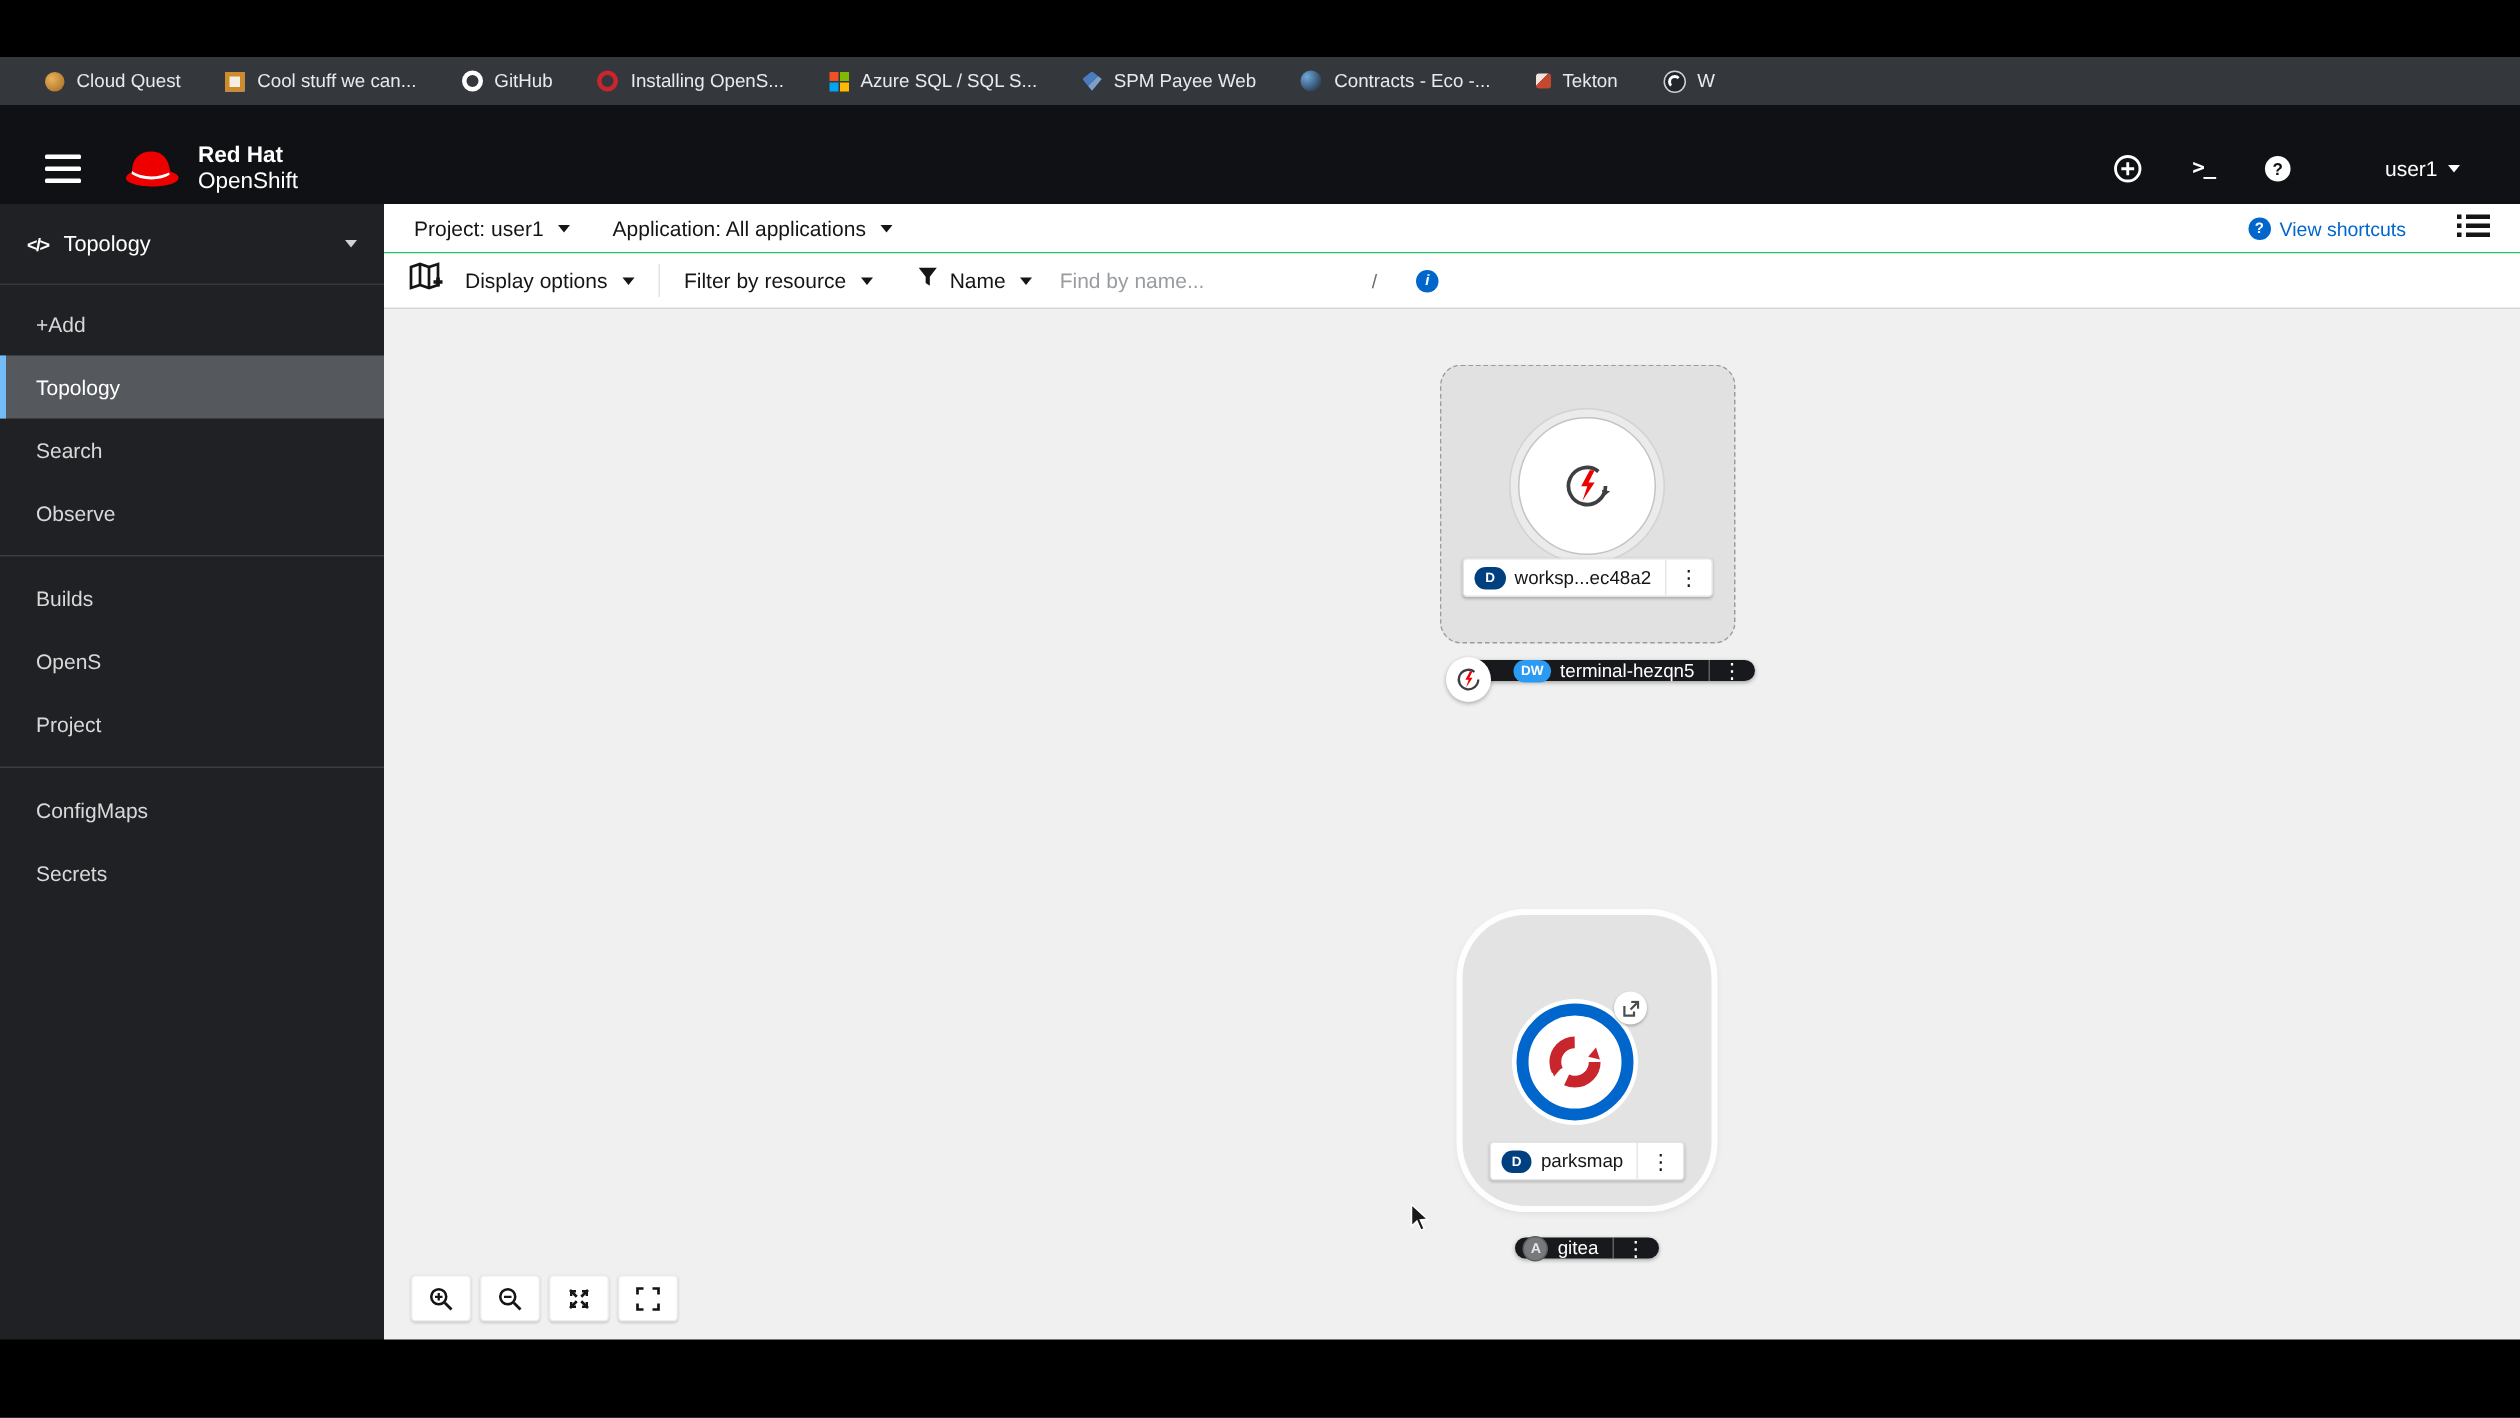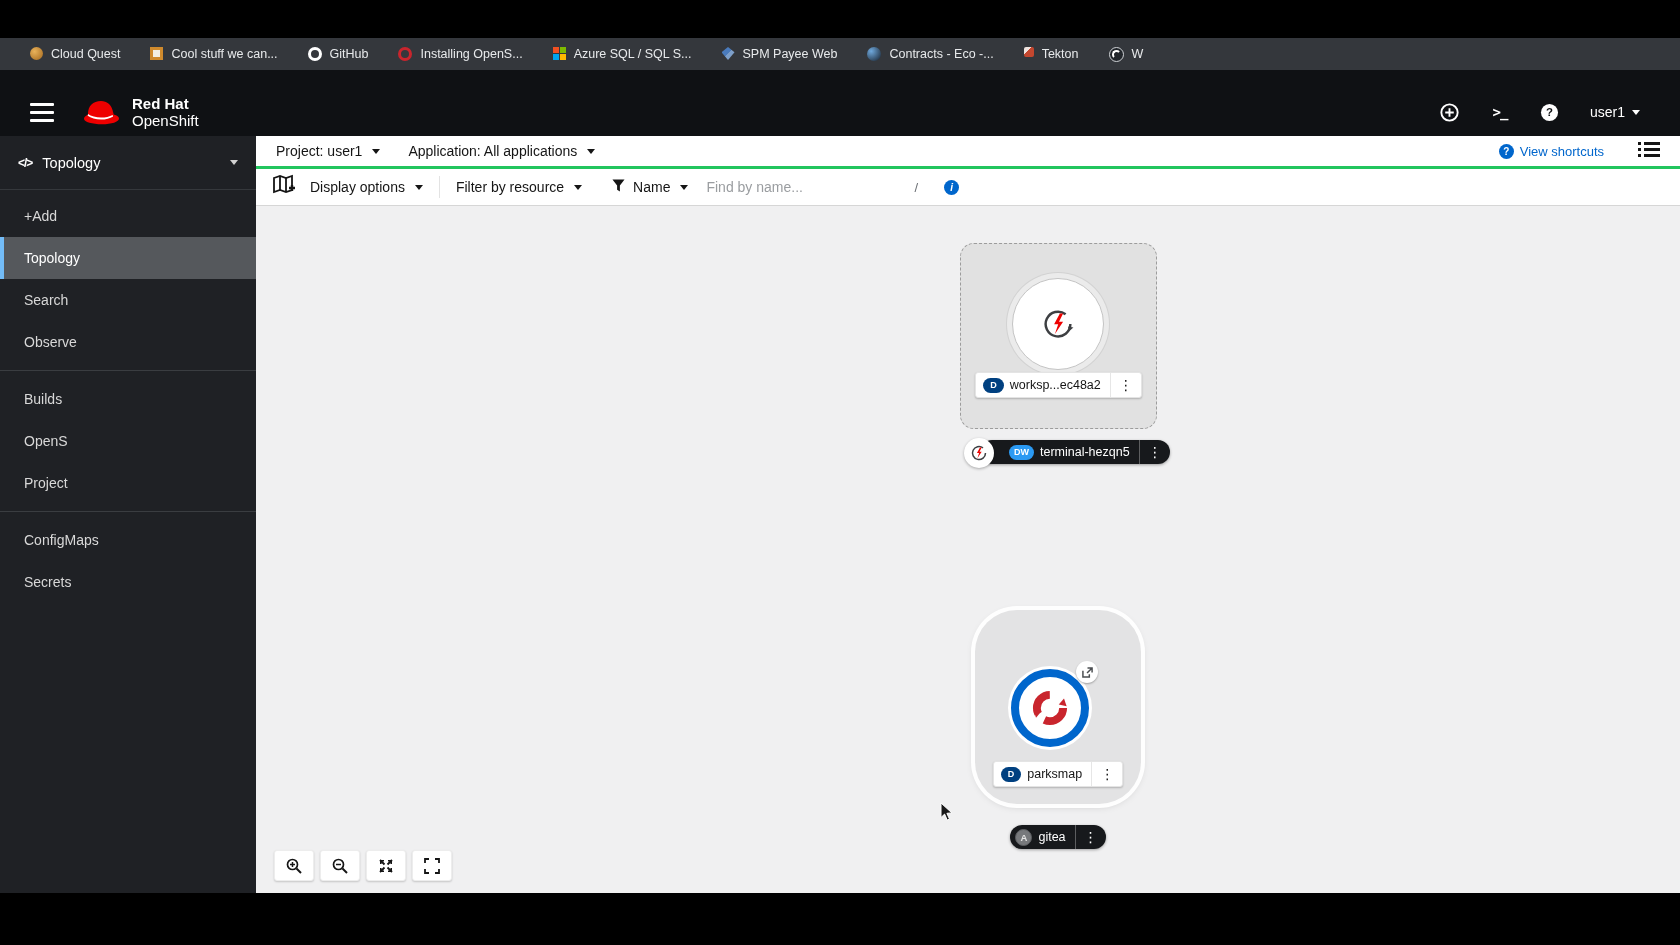--- a/index.html
+++ b/index.html
@@ -4,37 +4,37 @@
 <style>
   * { margin:0; padding:0; box-sizing:border-box; }
   html,body { background:#000; width:1680px; height:945px; overflow:hidden;
               font-family:"Liberation Sans", sans-serif; }
   .stage { position:relative; width:1680px; height:945px; background:#000; }
 
   
   .bookmarks { position:absolute; top:38px; left:0; width:1680px; height:32px;
                background:#34373c; display:flex; align-items:center;
                padding-left:30px; gap:30px; }
-  .bookmark { display:flex; gap:8px; color:#e8eaec;
+  .bookmark { display:flex; align-items:center; gap:8px; color:#e8eaec;
               font-size:12.5px; cursor:default; white-space:nowrap; }
   .bm-ico { width:13px; height:13px; display:inline-block; flex:none; }
   .bm-circle { border-radius:50%; }
 
   
   .masthead { position:absolute; top:70px; left:0; width:1680px; height:84px;
               background:#0f1114; display:flex; align-items:center; }
   .hamburger { margin-left:30px; width:24px; display:flex; flex-direction:column; gap:5px; cursor:pointer; }
   .hamburger span { display:block; height:3px; background:#fff; border-radius:1px; }
   .brand { display:flex; align-items:center; gap:10px; margin-left:26px; }
   .brand-text { color:#fff; line-height:17px; font-size:15px; }
   .brand-text .b1 { font-weight:bold; }
   .mast-right { margin-left:auto; margin-right:40px; display:flex; align-items:center; gap:30px; color:#fff; }
   .mast-ico { width:20px; height:20px; display:flex; align-items:center; justify-content:center; cursor:pointer; }
   .term-glyph { font-family:"DejaVu Sans Mono", monospace; font-size:14px; font-weight:bold; letter-spacing:-1px; }
-  .user-menu { display:flex; align-items:center; gap:7px; font-size:14px; cursor:pointer; }
+  .user-menu { display:flex; align-items:center; gap:7px; font-size:14px; cursor:pointer;margin-left:31px; }
   .caret { width:0; height:0; border-left:4px solid transparent; border-right:4px solid transparent;
            border-top:5px solid currentColor; display:inline-block; }
 
   
   .app { position:absolute; top:136px; left:0; width:1680px; height:757px; display:flex; }
 
   
   .sidebar { width:256px; background:#1f2125; flex:none; display:flex; flex-direction:column; }
   .persp { height:54px; display:flex; align-items:center; gap:10px; padding:0 18px;
            color:#fff; font-size:14.5px; border-bottom:1px solid #35383c; cursor:pointer; }
@@ -42,21 +42,21 @@
   .persp .caret { margin-left:auto; color:#d2d2d2; }
   .nav { padding-top:5px; }
   .nav-item { height:42px; display:flex; align-items:center; padding:0 24px;
               color:#d8d8d8; font-size:14px; cursor:pointer; }
   .nav-item.active { background:#55585c; color:#fff; border-left:4px solid #73bcf7; padding-left:20px; }
   .nav-sep { border-top:1px solid #3a3d41; margin:7px 0; }
 
   
   .main { flex:1; display:flex; flex-direction:column; background:#f0f0f1; min-width:0; }
 
-  .context-bar { height:33px; background:#fff; border-bottom:3px solid #22c55e;
+  .context-bar { height:33px; background:#fff; border-bottom:1px solid #22c55e;
                  display:flex; align-items:center; padding:0 20px; flex:none; }
   .menu-toggle { display:flex; align-items:center; gap:10px; font-size:14px; color:#151515; cursor:pointer; }
   .menu-toggle .caret { color:#151515; }
   .ctx-right { margin-left:auto; display:flex; align-items:center; gap:34px; }
   .shortcuts-link { display:flex; align-items:center; gap:6px; color:#0066cc; font-size:13px; cursor:pointer; }
   .q-circle { width:15px; height:15px; border-radius:50%; background:#0066cc; color:#fff;
               font-size:10px; font-weight:bold; display:flex; align-items:center; justify-content:center; flex:none; }
 
   .filter-bar { height:37px; background:#fff; border-bottom:1px solid #d6d6d6;
                 display:flex; align-items:center; padding:0 16px; flex:none; }
@@ -86,21 +86,21 @@
                border-radius:3px; height:26px; box-shadow:0 1px 2px rgba(0,0,0,.22);
                font-size:12.5px; color:#151515; cursor:pointer; white-space:nowrap; }
   .badge { color:#fff; font-size:9px; font-weight:bold; border-radius:9px; padding:2.5px 7px;
            margin:0 6px 0 7px; flex:none; }
   .badge-d { background:#004080; }
   .badge-dw { background:#2b9af3; padding:2.5px 5px; }
   .kebab { align-self:stretch; display:flex; align-items:center; padding:0 8px; margin-left:9px;
            border-left:1px solid #e6e6e6; font-size:14px; color:#151515; cursor:pointer; }
 
   .dark-pill { display:inline-flex; align-items:center; background:#17191c; color:#fff;
-               border-radius:13px; height:24px; box-shadow:0 1px 3px rgba(0,0,0,.35);
+               border-radius:13px; height:14px; box-shadow:0 1px 3px rgba(0,0,0,.35);
                font-size:12.5px; cursor:pointer; white-space:nowrap; }
   .dark-pill .kebab { border-left:1px solid rgba(255,255,255,.3); color:#fff; }
 
   .terminal-circle { position:absolute; left:708px; top:232px; width:30px; height:30px; border-radius:50%;
                      background:#fff; box-shadow:0 1px 3px rgba(0,0,0,.3); display:flex;
                      align-items:center; justify-content:center; z-index:2; cursor:pointer; }
   .terminal-pill { position:absolute; left:724px; top:234px; padding-left:22px; z-index:1; }
 
   .app-group { position:absolute; left:719px; top:404px; width:166px; height:194px;
                background:#e3e3e4; border-radius:42px;

